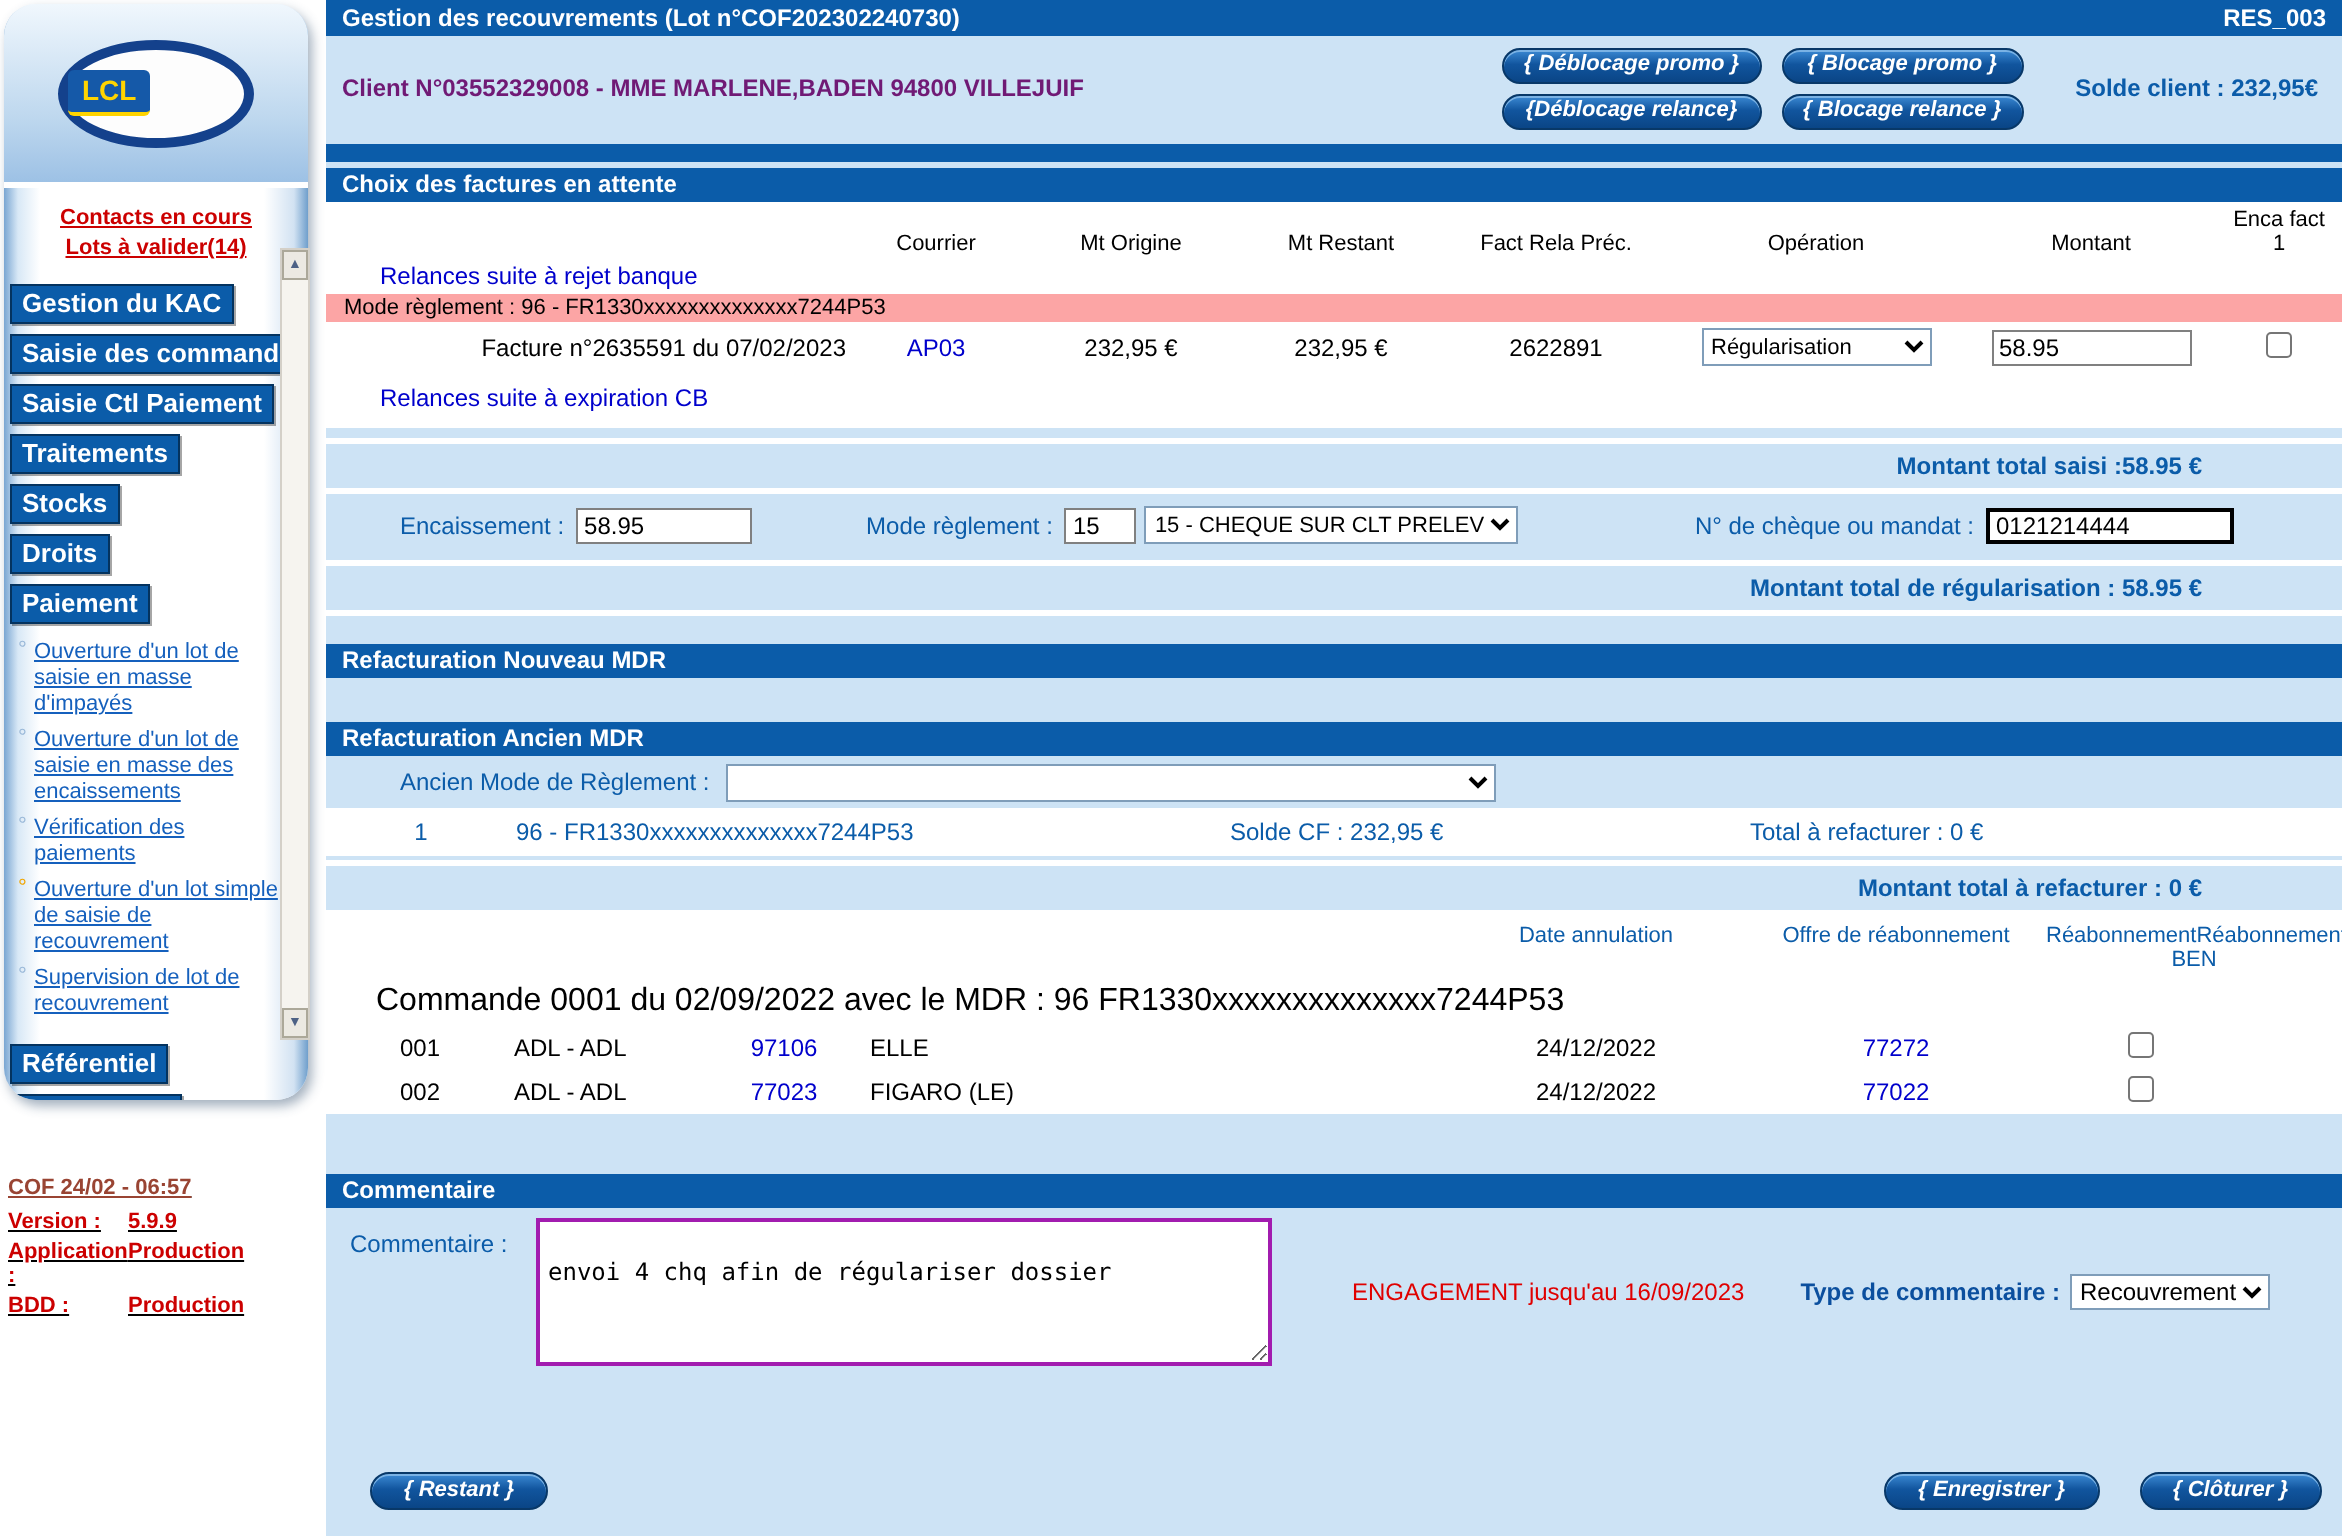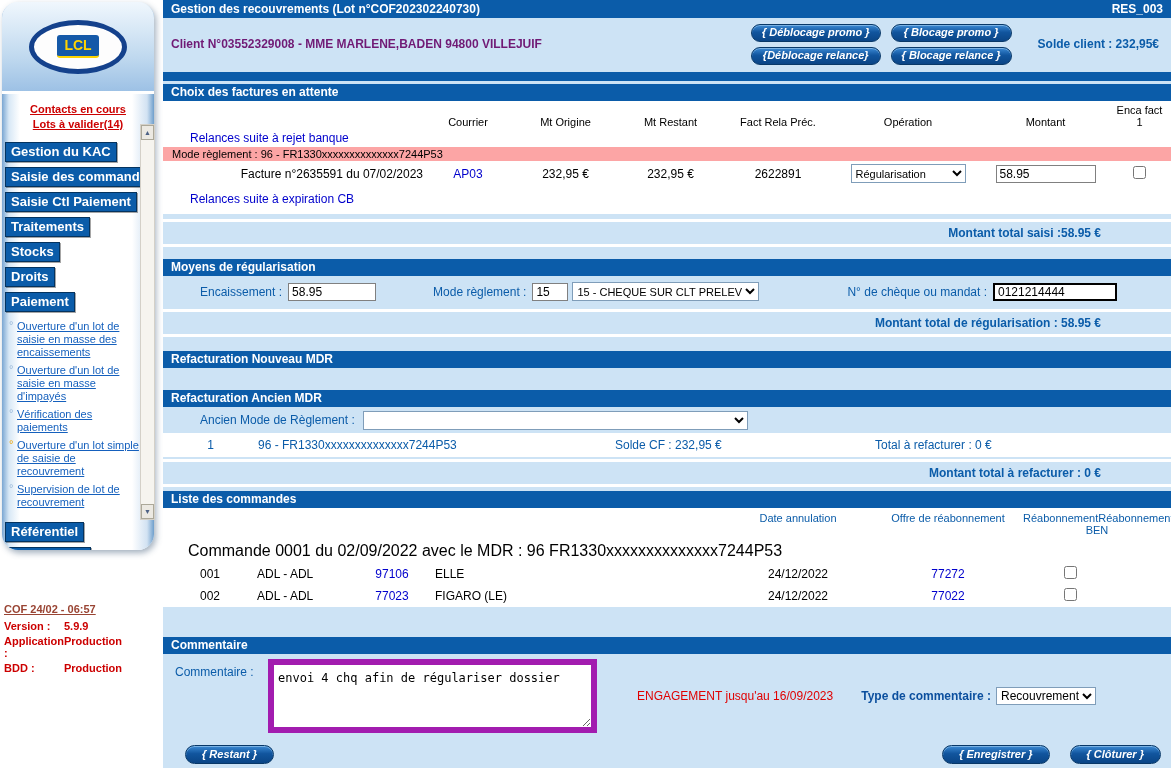--- a/index.html
+++ b/index.html
@@ -7,36 +7,36 @@
   body { font-family:"Liberation Sans", sans-serif; font-size:12px; background:#fff; overflow:hidden; }
   a { cursor:pointer; }
   .app { display:flex; width:1171px; height:768px; }
 
   
   .sidebar { width:163px; flex:none; position:relative; background:#fff; }
   .side-panel { position:absolute; left:2px; top:2px; width:152px; height:548px; border-radius:16px; overflow:hidden;
     background:linear-gradient(90deg,#7aa6d2 0,#d8e8f6 7px,#ffffff 18px,#ffffff 130px,#d2e2f2 145px,#6f9fcc 100%);
     box-shadow:2px 3px 6px rgba(50,80,110,.45); }
   .logo-area { height:92px; background:linear-gradient(180deg,#f0f7fd,#bdd7ee 65%,#9dc1e5); display:flex; align-items:center; justify-content:center; border-bottom:3px solid #fff; }
-  .logo-ellipse { width:98px; height:54px; border:5px solid #14418c; border-radius:50%; background:#fdfdfd; display:flex; align-items:center; justify-content:center; }
+  .logo-ellipse { width:98px; height:54px; border:5px solid #14418c; border-radius:50%; background:#fdfdfd; display:flex; align-items:center; }
   .logo-box { background:#1559a8; color:#ffd400; font-weight:bold; font-size:14px; padding:2px 7px 3px; border-radius:3px; border-bottom:2px solid #ffd400; }
   .side-links { padding:8px 2px 4px; text-align:center; }
   .red-link { display:block; color:#cc0000; font-size:11px; font-weight:bold; text-decoration:underline; line-height:15px; }
   .side-nav { padding:6px 0 0 3px; }
   .nav-btn { display:table; background:#0b5ca9; color:#fff; font-weight:bold; font-size:13px; padding:1px 5px 2px; margin:0 0 5px 0; border:1px solid #04335f; box-shadow:1px 1px 0 rgba(0,0,0,.35); cursor:pointer; white-space:nowrap; }
   .sublinks { padding:3px 2px 2px 7px; }
   .sublink { display:block; color:#1560bd; font-size:11px; line-height:13px; text-decoration:underline; margin-bottom:5px; position:relative; padding-left:8px; width:130px; }
   .sublink::before { content:"°"; position:absolute; left:0; top:-1px; color:#9ab8d8; }
   .sublink.hot::before { color:#f0a500; }
   .panel-cap { height:15px; background:linear-gradient(180deg,#cfe2f4,#74a3d1); border-top:3px solid #fff; }
   .side-scroll { position:absolute; left:140px; top:124px; width:15px; height:396px; background:#f6f4ef; border:1px solid #d4d0c8; z-index:5; }
   .scroll-btn { position:absolute; left:0; width:13px; height:15px; background:#ece9e2; border:1px solid #aca899; font-size:7px; line-height:13px; text-align:center; color:#4d6185; cursor:pointer; }
   .scroll-btn.up { top:0; }
   .scroll-btn.down { bottom:0; }
-  .side-footer { position:absolute; left:4px; top:603px; width:155px; font-size:11px; }
+  .side-footer { position:absolute; left:4px; top:588px; width:155px; font-size:11px;text-decoration:underline; }
   .cof-link { color:#994433; text-decoration:underline; font-weight:bold; display:block; margin-bottom:5px; }
   .sf-row { display:flex; margin-bottom:3px; }
   .sf-label { color:#cc0000; font-weight:bold; width:60px; flex:none; }
   .sf-value { color:#cc0000; font-weight:bold; }
 
   
   .main { width:1008px; height:768px; background:#cde3f5; display:flex; flex-direction:column; }
   .titlebar { background:#0b5ca9; color:#fff; display:flex; justify-content:space-between; align-items:center; padding:0 8px; height:18px; font-weight:bold; flex:none; }
   .client-area { display:flex; align-items:center; padding:4px 8px; height:52px; flex:none; }
   .client-info { color:#701a75; font-weight:bold; flex:1; }
@@ -78,21 +78,21 @@
 
   .cmd-table { background:#fff; }
   .cmd-table th { color:#0b5ca9; font-weight:normal; font-size:11px; text-align:center; padding:4px 0 2px; vertical-align:top; }
   .reabo-head span { white-space:normal; }
   .group-row td { padding:4px 0 3px 25px; font-size:16px; }
   .cmd-row td { padding:3px 0; }
   .titre { padding-left:8px !important; }
 
   .comment-body { display:flex; align-items:flex-start; padding:5px 8px 12px 12px; flex:none; }
   .comment-label { color:#0b5ca9; width:93px; padding-top:6px; flex:none; }
-  .comment-ta { width:329px; height:74px; font-family:"DejaVu Sans Mono", monospace; font-size:12px; padding:6px 4px; resize:both; border:6px solid #a21caf; background:#fff; }
+  .comment-ta { width:368px; height:74px; font-family:"DejaVu Sans Mono", monospace; font-size:12px; padding:18px 4px; resize:both; border:2px solid #a21caf; background:#fff; }
   .engagement { color:#e00000; margin-left:40px; align-self:center; white-space:nowrap; }
   .type-label { color:#0b4f9e; font-weight:bold; margin-left:28px; align-self:center; white-space:nowrap; }
   .type-select { width:100px; margin-left:5px; align-self:center; font-size:12px; height:18px;text-align:center; }
 
   .footer-row { display:flex; align-items:center; padding:0 10px; margin-top:auto; margin-bottom:13px; flex:none; }
   .pill.big { height:19px; padding:0 16px; }
   .retour { margin-left:12px; }
   .spacer { flex:1; }
   .enregistrer { margin-right:20px; }
 </style>
@@ -115,22 +115,22 @@
       <nav class="side-nav">
         <div class="nav-btn">Gestion du KAC</div>
         <div class="nav-btn">Saisie des commandes</div>
         <div class="nav-btn">Saisie Ctl Paiement</div>
         <div class="nav-btn">Traitements</div>
         <div class="nav-btn">Stocks</div>
         <div class="nav-btn">Droits</div>
         <div class="nav-btn">Paiement</div>
       </nav>
       <div class="sublinks">
+        <a class="sublink">Ouverture d'un lot de saisie en masse d'impayés</a>
         <a class="sublink">Ouverture d'un lot de saisie en masse des encaissements</a>
-        <a class="sublink">Ouverture d'un lot de saisie en masse d'impayés</a>
         <a class="sublink">Vérification des paiements</a>
         <a class="sublink hot">Ouverture d'un lot simple de saisie de recouvrement</a>
         <a class="sublink">Supervision de lot de recouvrement</a>
       </div>
       <nav class="side-nav">
         <div class="nav-btn">Référentiel</div>
         <div class="nav-btn">Exploitation</div>
       </nav>
       <div class="panel-cap"></div>
     </div>
@@ -227,21 +227,20 @@
         <tr>
           <td colspan="8" class="link-cell pad-bottom"><a class="lnk">Relances suite à expiration CB</a></td>
         </tr>
       </tbody>
         </table>
     </div>
     <div class="total-row" style="margin-top:5px;">
       <span>Montant total saisi :58.95 €</span>
     </div>
 
-    <div class="sec-head" style="margin-top:12px;">Moyens de régularisation</div>
     <div class="moyens-row">
       <span class="lbl">Encaissement :</span>
       <input class="txt enc" value="58.95" style="">
       <span class="lbl ml1">Mode règlement :</span>
       <input class="txt mr-input" value="15" style="">
       <select class="sel mrsel">
         <option>15 - CHEQUE SUR CLT PRELEVE</option>
       </select>
       <span class="lbl ml2">N° de chèque ou mandat :</span>
       <input class="txt cheque" value="0121214444" style="">
@@ -262,21 +261,20 @@
     <div class="ancien-values">
       <span class="c">1</span>
       <span>96 - FR1330xxxxxxxxxxxxxx7244P53</span>
       <span>Solde CF : 232,95 €</span>
       <span>Total à refacturer : 0 €</span>
     </div>
     <div class="total-row" style="margin-top:2px;">
       <span>Montant total à refacturer : 0 €</span>
     </div>
 
-    <div class="sec-head" style="margin-top:4px;">Liste des commandes</div>
     <div class="white-body">
       <table class="cmd-table">
         <colgroup>
           <col style="width:94px">
             <col style="width:100px">
             <col style="width:70px">
             <col style="width:296px">
           <col style="width:150px">
             <col style="width:150px">
             <col style="width:95px">

